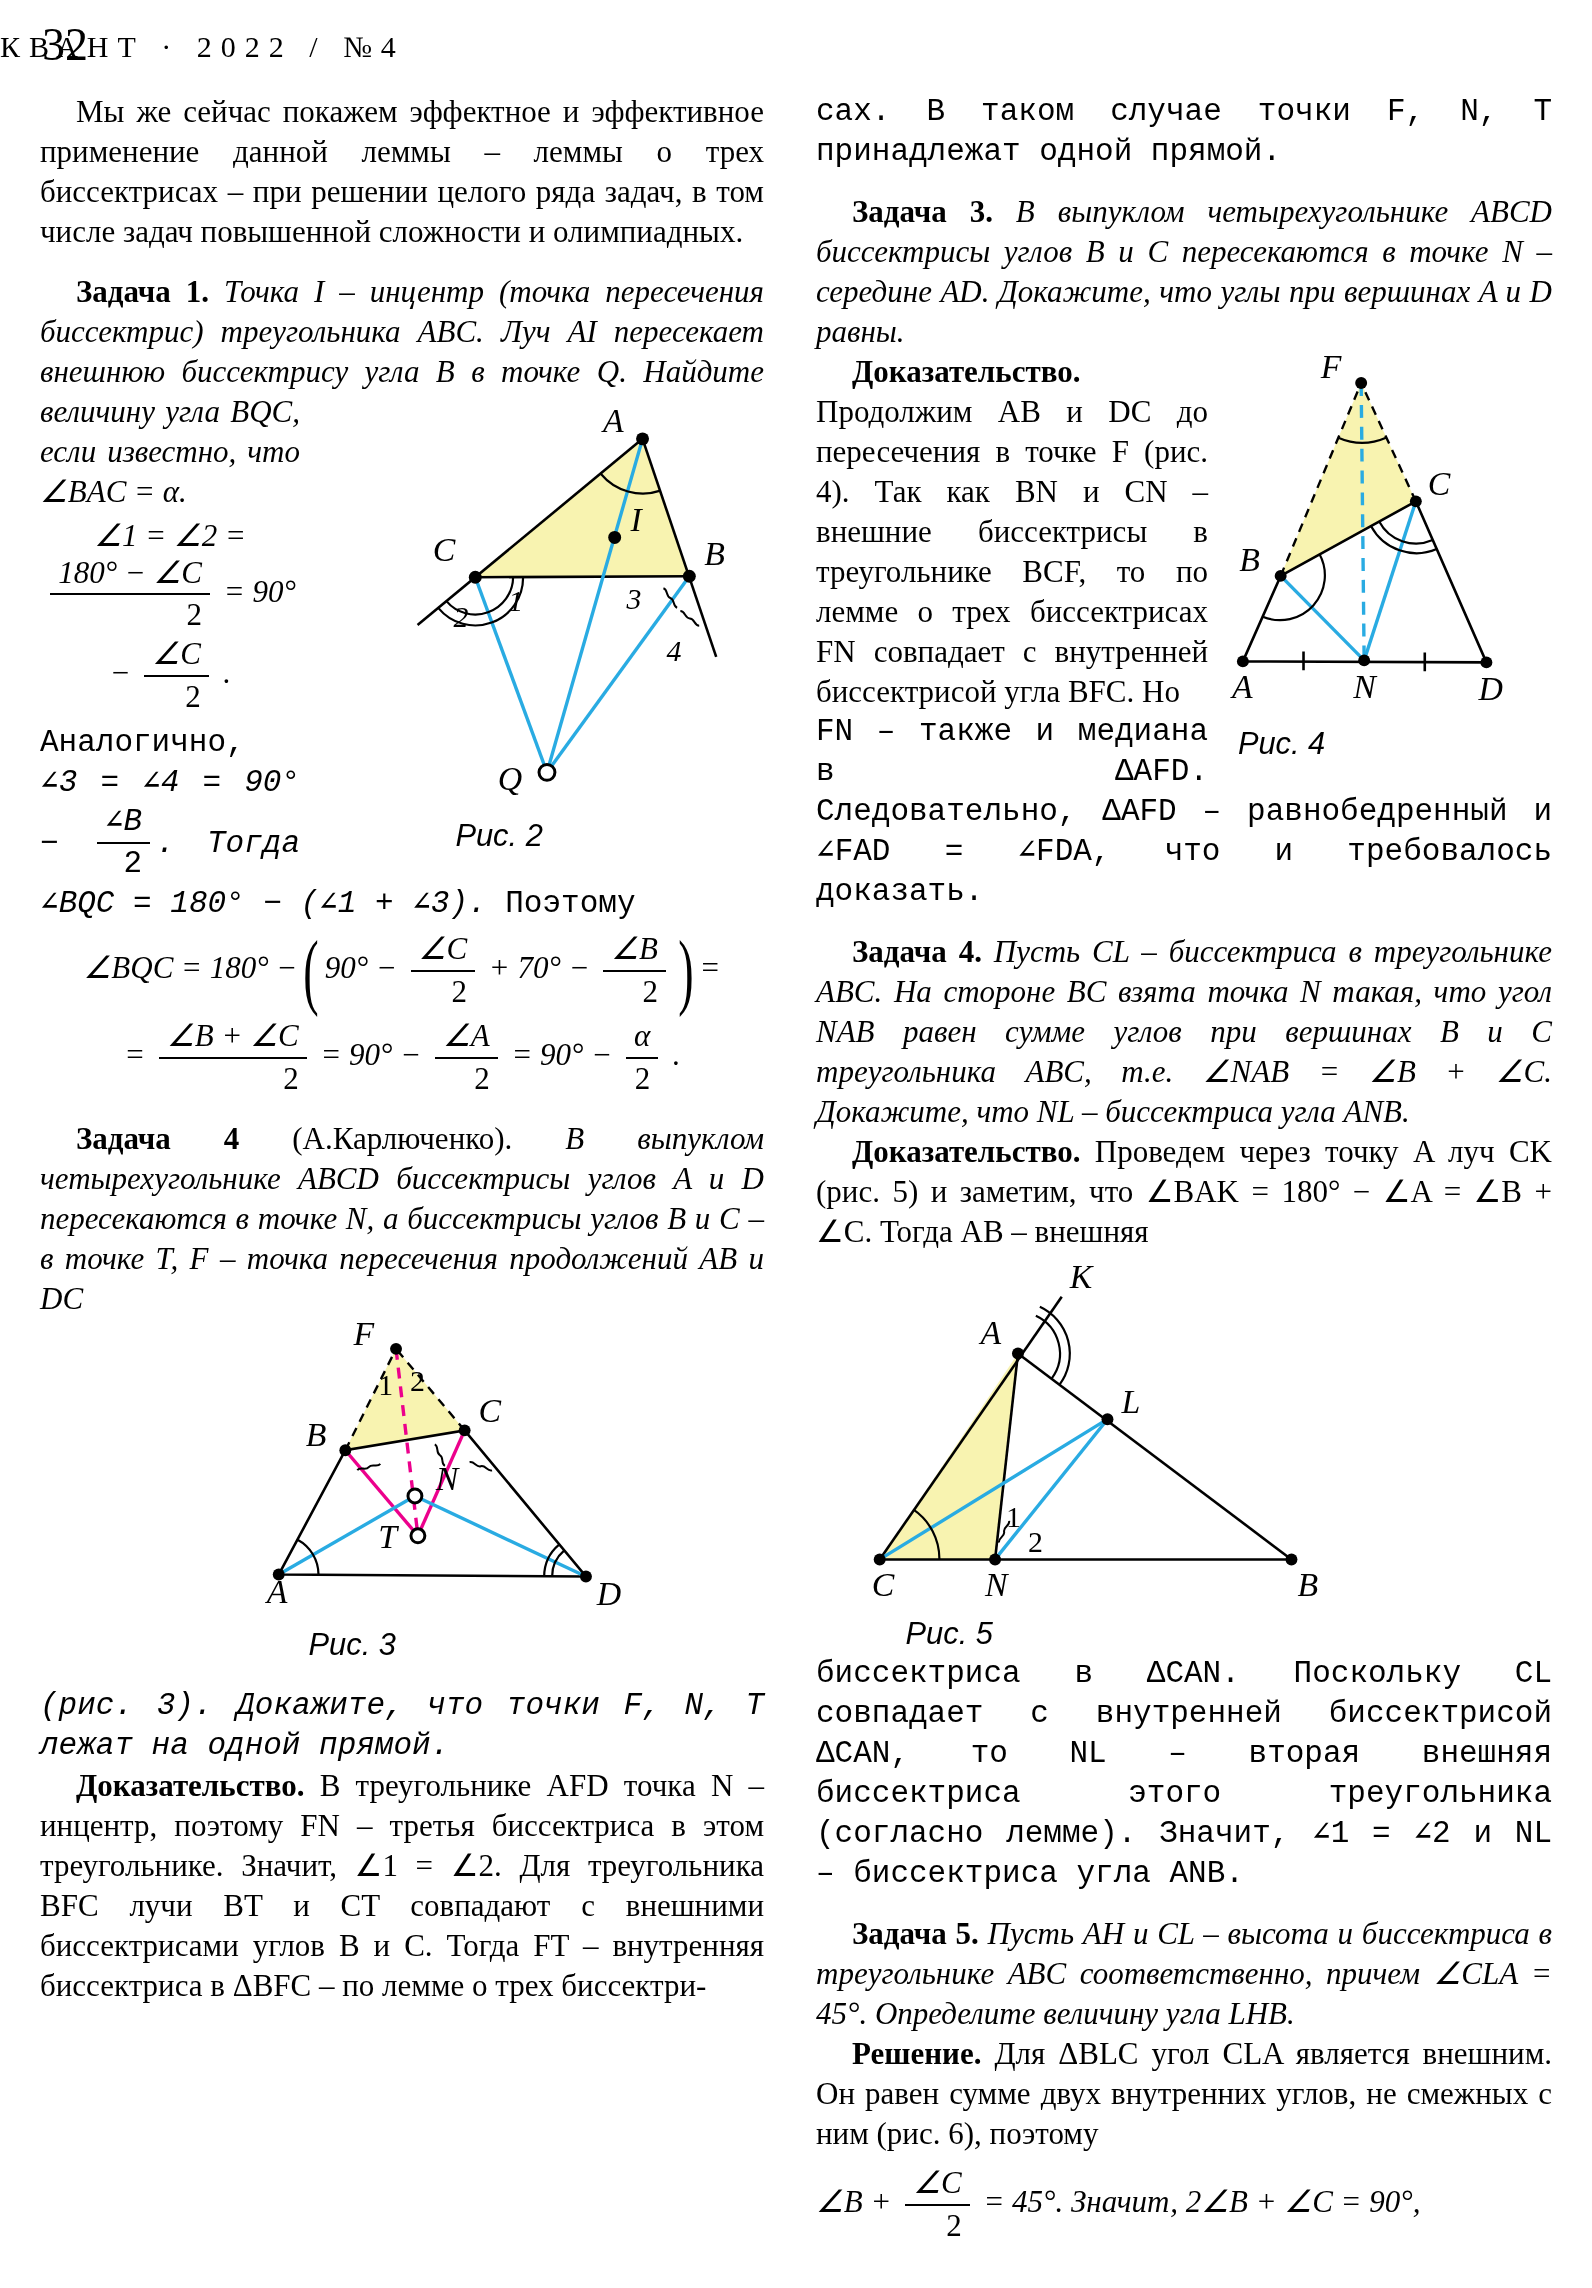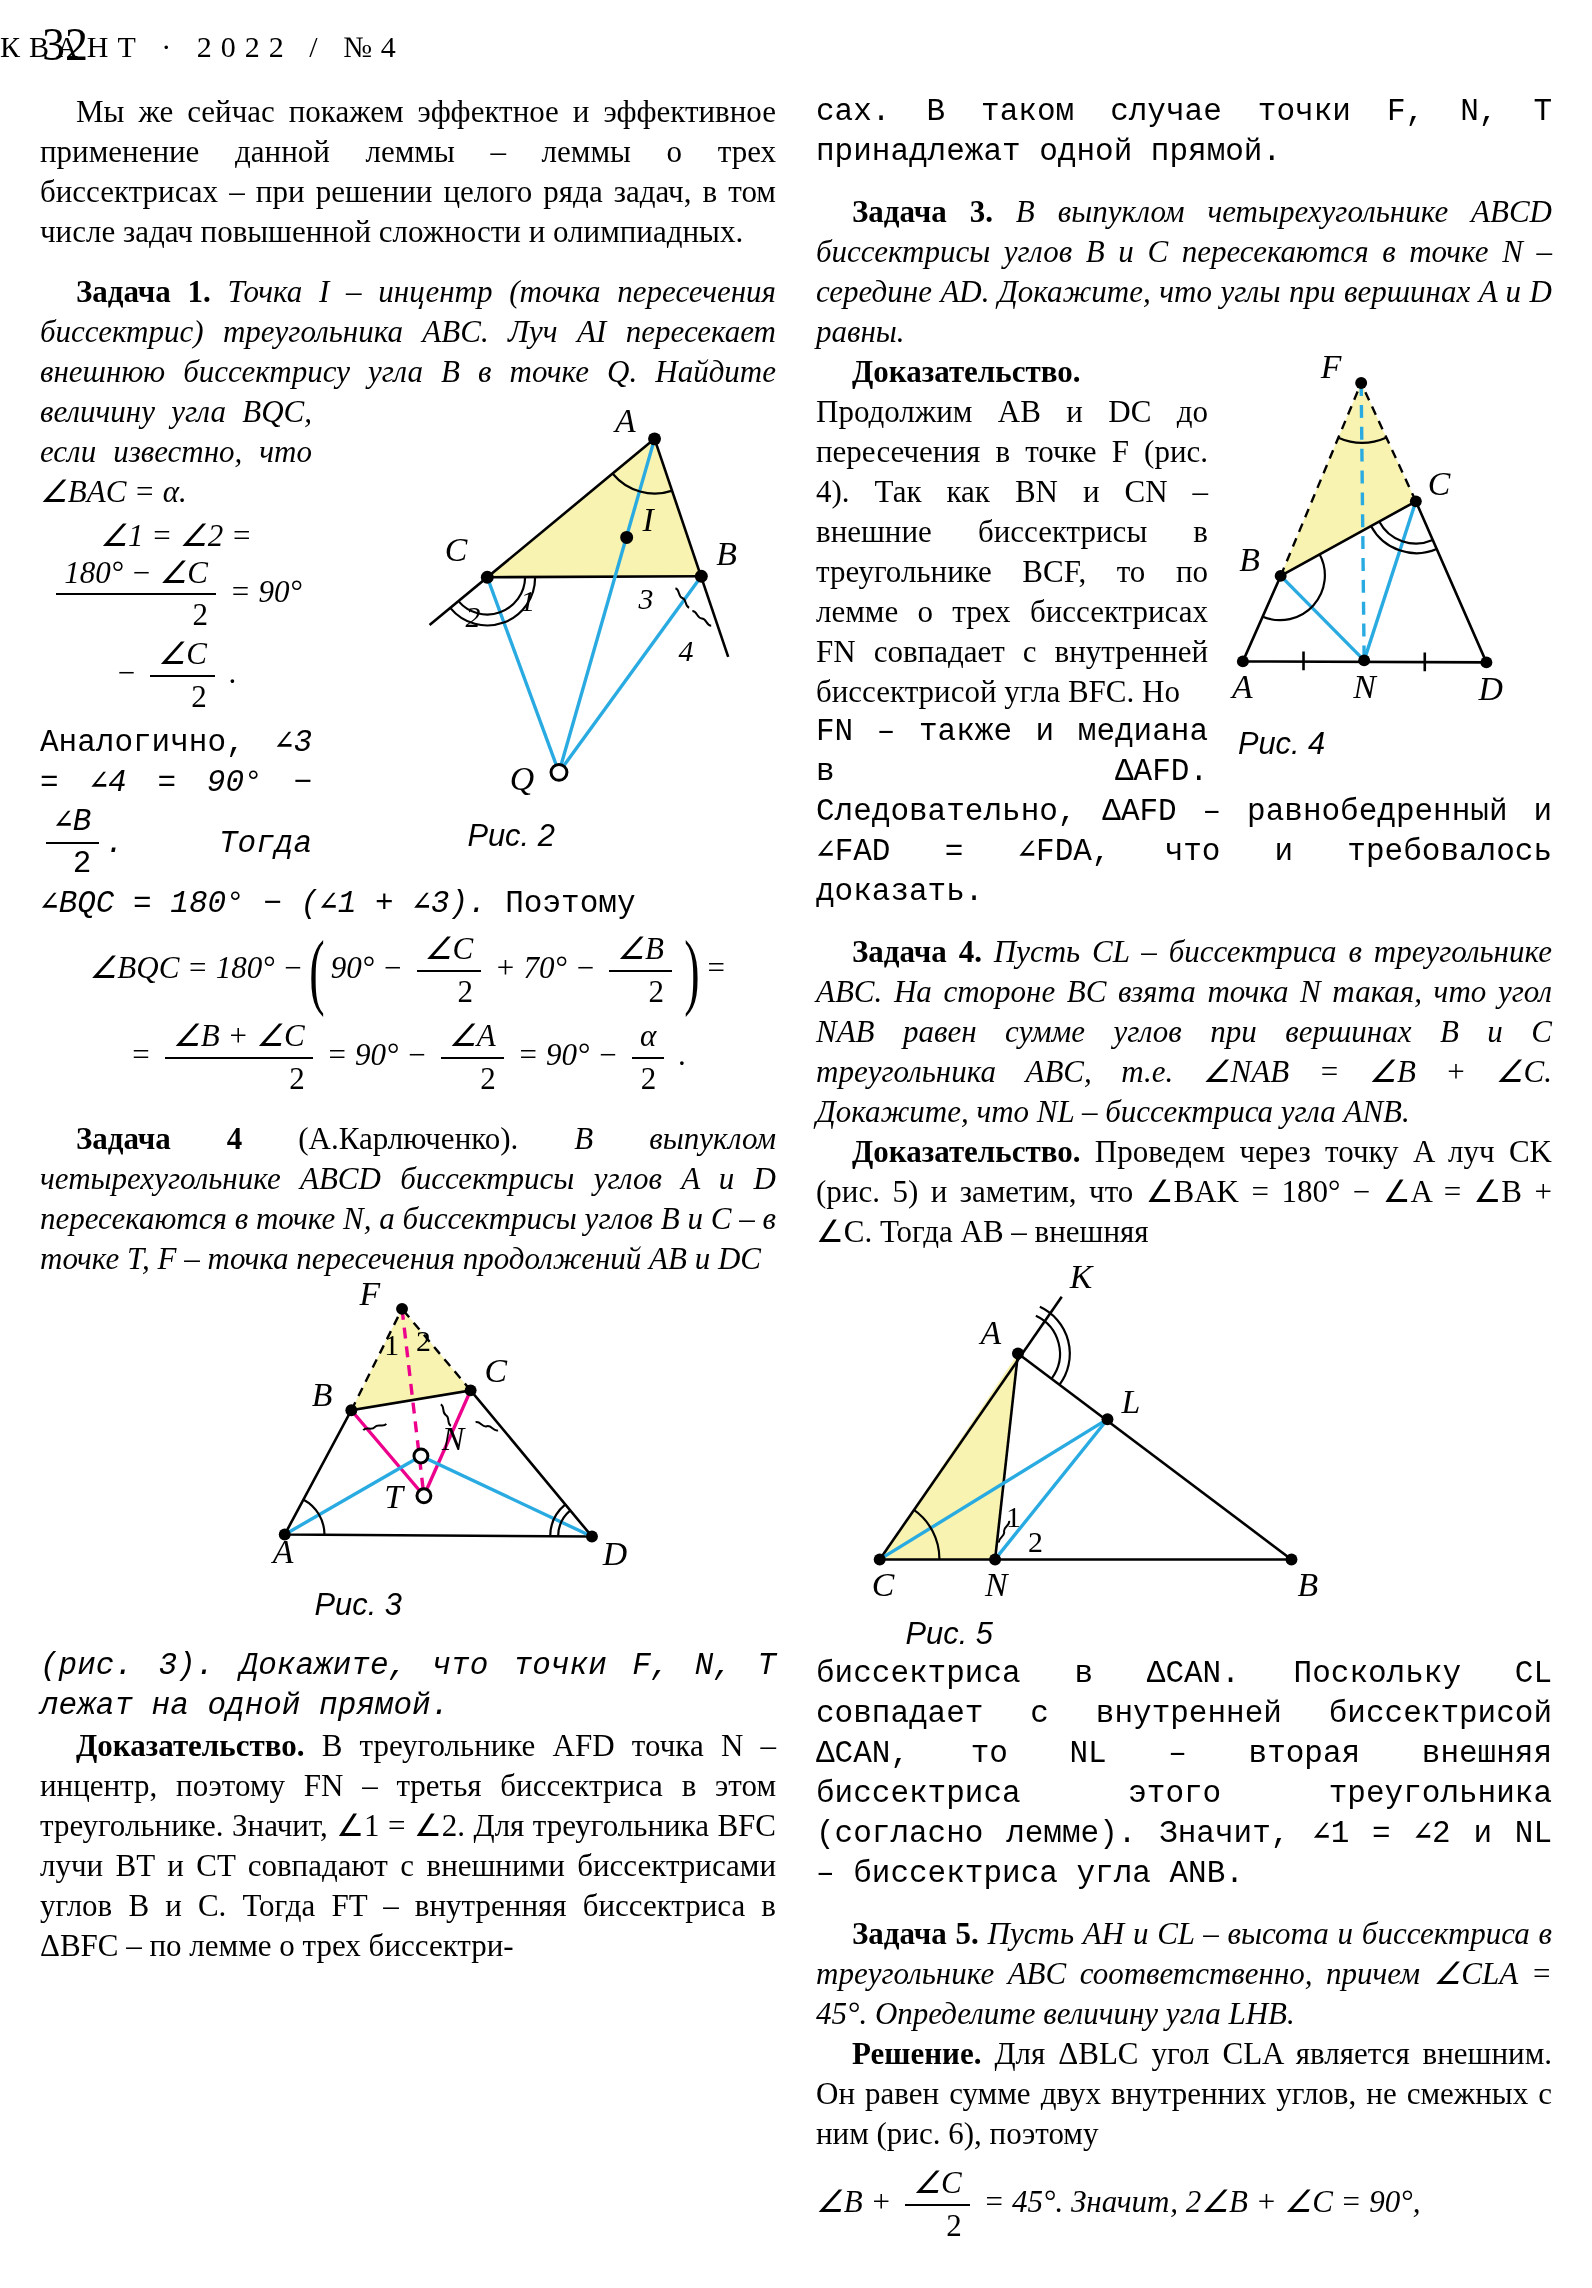--- a/index.html
+++ b/index.html
@@ -3,21 +3,21 @@
 <meta charset="utf-8">
 <style>
   html,body{margin:0;padding:0;background:#fff;}
   body{width:1592px;height:2289px;overflow:hidden;color:#000;
        font-family:"Liberation Serif",serif;font-size:31px;}
   .page{position:relative;width:1592px;height:1668px;}
   .hdr{position:relative;height:92px;}
   .pgnum{position:absolute;left:42px;top:18px;font-size:46px;}
   .jtitle{position:absolute;left:0;right:0;top:30px;text-align:left;
           font-size:30px;letter-spacing:9px;}
-  .cols{display:flex;gap:40px;padding:0 40px;}
+  .cols{display:flex;gap:52px;padding:0 40px;}
   .col{width:736px;line-height:40px;text-align:justify;}
   p{margin:0;text-indent:36px;}
   .ni{text-indent:0;font-family:Liberation Mono, monospace;}
   .lead{font-weight:bold;font-style:normal;}
   .it{font-style:italic;margin-top:20px;}
   .m{font-style:italic;}
   .figR{float:right;margin:4px 0 4px 16px;}
   .figC{display:block;margin:4px auto 2px;}
   .figB{display:block;margin:2px 0 2px 10px;}
   .formula{text-align:center;text-indent:0;margin:6px 0;line-height:1.15;}

